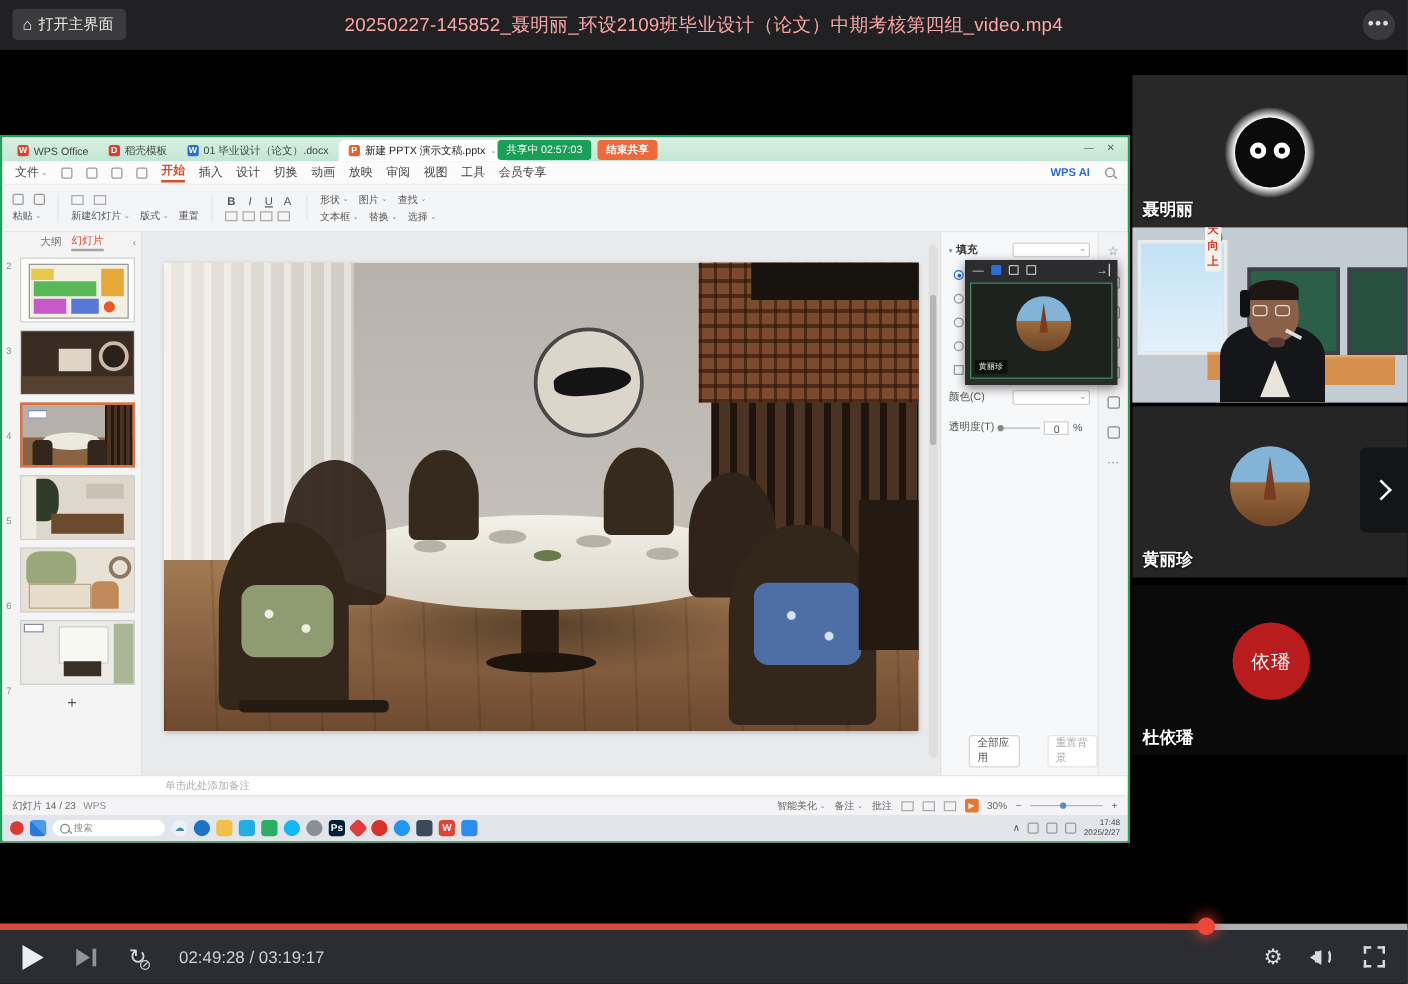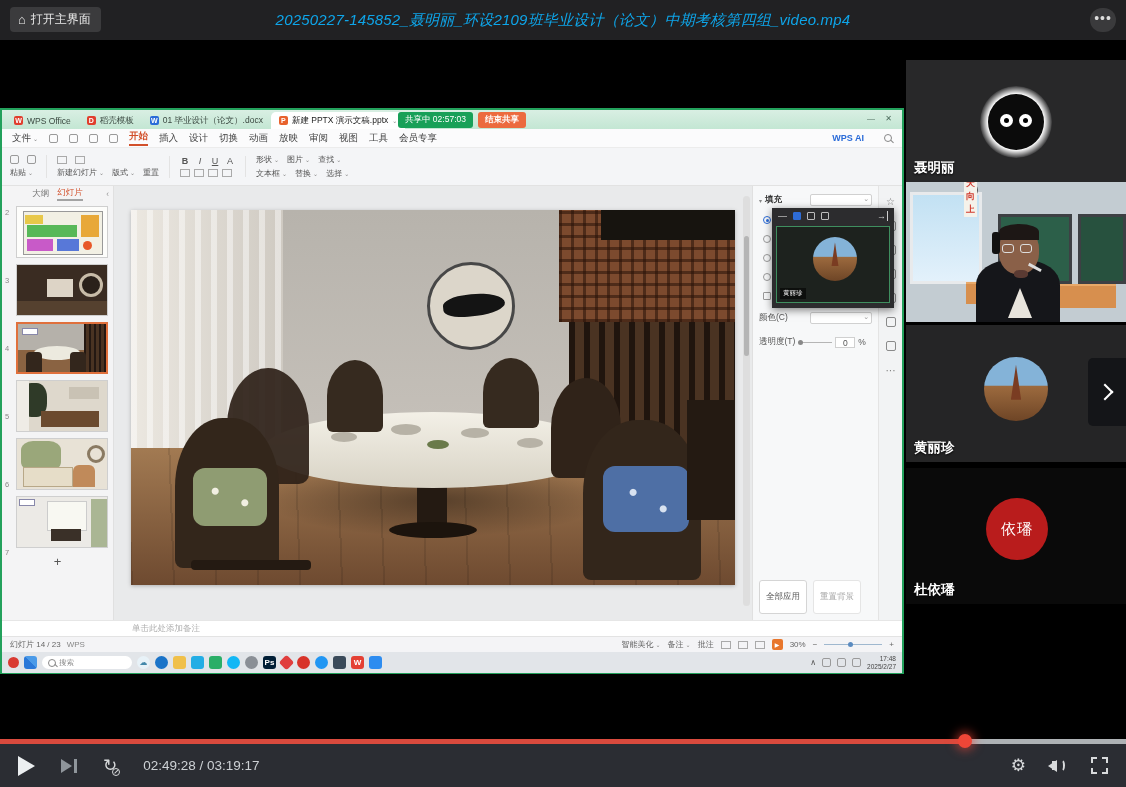--- a/index.html
+++ b/index.html
@@ -4,21 +4,21 @@
 <style>
   * { margin:0; padding:0; box-sizing:border-box; }
   html,body { width:1126px; height:787px; background:#000; overflow:hidden;
     font-family:"Liberation Sans","DejaVu Sans",sans-serif; }
   
   #topbar { position:absolute; left:0; top:0; width:1126px; height:40px; background:#212123;
     display:flex; align-items:center; justify-content:center; }
   #home-chip { position:absolute; left:10px; top:7px; background:#3b3b3d; border-radius:4px;
     padding:4px 10px 4px 8px; color:#e8e8e8; font-size:12px; display:flex; gap:5px; align-items:center; cursor:pointer;}
   #home-chip .glyph { font-size:13px; line-height:1; }
-  #vid-title { color:#0ea5e9; font-size:15px; letter-spacing:.2px;font-style:italic; }
+  #vid-title { color:#fca5a5; font-size:15px; letter-spacing:.2px; }
   #more-btn { position:absolute; right:10px; top:8px; width:26px; height:24px; border-radius:12px;
     background:#3a3a3c; color:#ddd; text-align:center; line-height:20px; font-size:14px; letter-spacing:1px; cursor:pointer;}
   
   #stage { position:absolute; left:0; top:40px; width:1126px; height:702px; background:#000; }
   
   #wps { position:absolute; left:0; top:68px; width:904px; height:566px; background:#fff;
     border:2px solid #23a15c; font-size:9px; color:#333; }
   
   #wtabs { position:relative; height:19px; background:linear-gradient(#d9efe3,#c3e6d3);
     display:flex; align-items:flex-end; padding-left:4px; }
@@ -30,21 +30,21 @@
   #share-status { background:#18a058; color:#fff; font-size:8.5px; padding:2px 7px; border-radius:3px; }
   #share-stop { background:#ec6a3e; color:#fff; font-size:8.5px; padding:2px 7px; border-radius:3px; cursor:pointer;font-weight:bold; }
   #wtab-winctl { position:absolute; right:6px; top:4px; color:#4c6b5c; font-size:8px; letter-spacing:4px; }
   
   #wmenu { height:19px; background:#fbfbfc; display:flex; align-items:center; gap:11px;
     padding:0 10px; font-size:9.5px; color:#444; border-bottom:1px solid #ececec; }
   #wmenu .file { display:flex; align-items:center; gap:2px; }
   #wmenu .mtab { cursor:pointer; }
   #wmenu .mtab.sel { color:#d2502b; font-weight:bold; border-bottom:2px solid #d2502b; padding-bottom:1px; }
   .tiny-ic { width:9px; height:9px; border:1px solid #9a9a9a; border-radius:2px; display:inline-block; }
-  #wmenu .right { margin-left:auto; display:flex; align-items:center; gap:20px;text-align:center; }
+  #wmenu .right { margin-left:auto; display:flex; align-items:center; gap:12px;text-align:center; }
   #ai-chip { color:#2a6bd8; font-weight:bold; font-size:9px; }
   .lens { width:8px; height:8px; border:1.3px solid #888; border-radius:50%; position:relative; display:inline-block;}
   .lens::after { content:""; position:absolute; width:4px; height:1.3px; background:#888; right:-3px; bottom:-1px; transform:rotate(45deg);}
   
   #wribbon { height:38px; background:#f4f5f7; border-bottom:1px solid #e2e2e2; display:flex;
     align-items:center; padding:0 8px; gap:10px; color:#555; }
   .rgroup { display:flex; flex-direction:column; gap:3px; border-right:1px solid #e3e3e3; padding-right:10px; }
   .rrow { display:flex; gap:8px; align-items:center; font-size:8px; }
   .rbtn { display:flex; align-items:center; gap:2px; cursor:pointer; }
   .caret { font-size:6px; color:#888; }
@@ -83,21 +83,21 @@
   .radio { width:8px; height:8px; border:1px solid #9a9a9a; border-radius:50%; position:relative; flex:none;}
   .radio.on { border-color:#2a6bd8; }
   .radio.on::after { content:""; position:absolute; inset:1.5px; background:#2a6bd8; border-radius:50%; }
   .chk { width:8px; height:8px; border:1px solid #9a9a9a; border-radius:1px; flex:none; }
   .prow { display:flex; align-items:center; margin-top:10px; }
   #alpha-row { display:flex; align-items:center; gap:3px; margin-top:12px; }
   #alpha-slider { width:34px; height:1px; background:#b5b5b5; position:relative; }
   #alpha-slider i { position:absolute; left:0; top:-2px; width:5px; height:5px; background:#888; border-radius:50%; display:block;}
   #alpha-box { width:20px; height:11px; background:#fff; border:1px solid #d0d0d0; text-align:center; line-height:11px; }
   #props-btns { position:absolute; bottom:6px; left:6px; display:flex; gap:6px; }
-  #props-btns span { background:#fff; border:1px solid #d5d5d5; border-radius:3px; padding:10px 6px; cursor:pointer; }
+  #props-btns span { background:#fff; border:1px solid #d5d5d5; border-radius:3px; padding:0 6px; cursor:pointer;margin-left:16px; }
   #props-btns .ghost { color:#aaa; border-color:#e5e5e5; }
   
   #strip { width:24px; background:#f2f3f4; border-left:1px solid #e4e4e4; display:flex; flex-direction:column;
     align-items:center; padding-top:10px; gap:14px; color:#777; font-size:10px; }
   #strip .sq { width:10px; height:10px; border:1.2px solid #8a8a8a; border-radius:2px; }
   
   #wnotes { height:16px; background:#fff; border-top:1px solid #e6e6e6; font-size:8.5px; color:#b0b0b0;
     display:flex; align-items:center; padding-left:130px; }
   #wstatus { height:16px; background:#f4f4f6; border-top:1px solid #e3e3e3; display:flex; align-items:center;
     padding:0 8px; font-size:8px; color:#666; gap:6px; }

